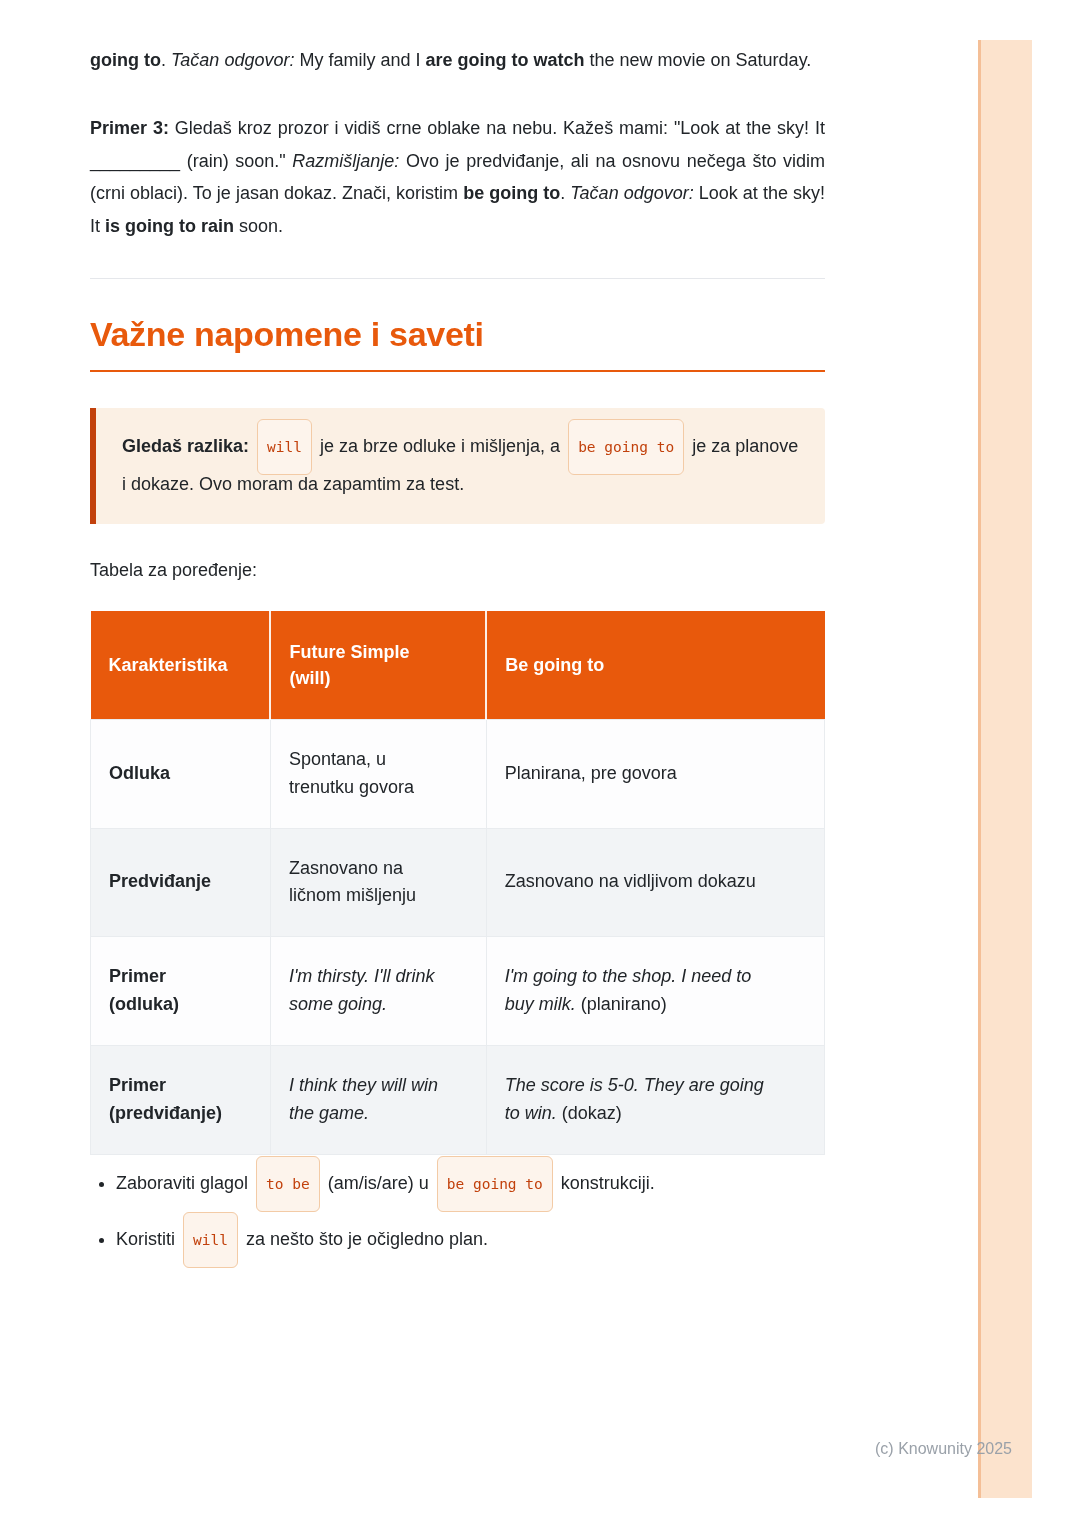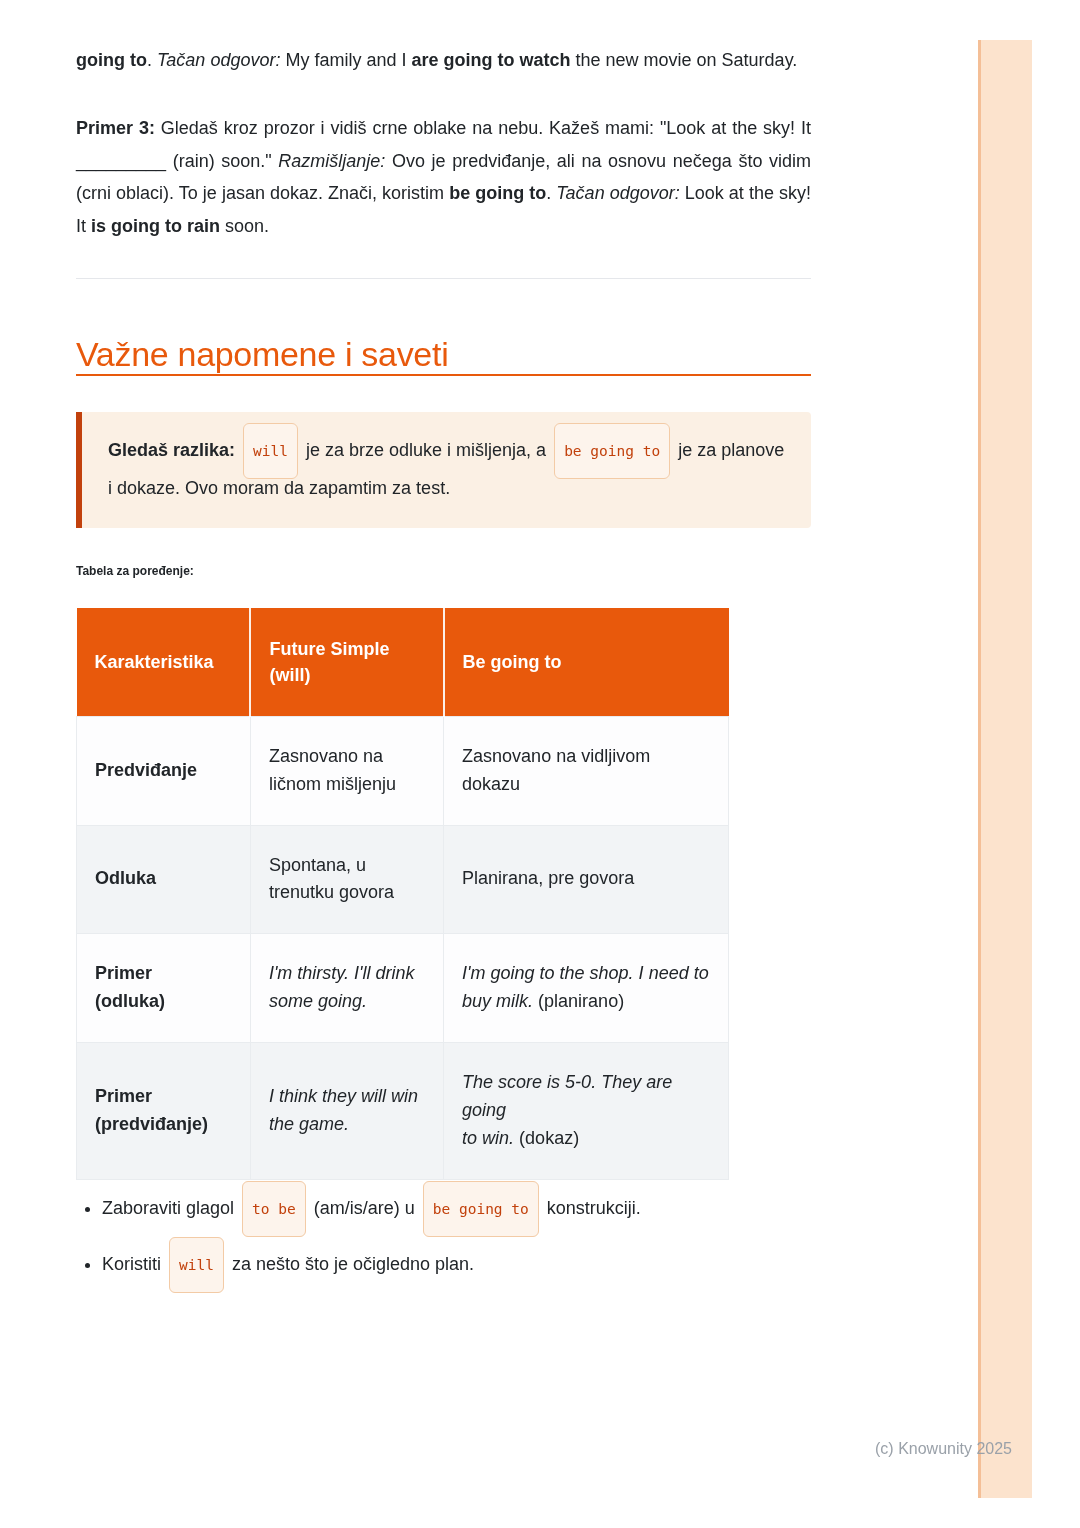--- a/index.html
+++ b/index.html
@@ -19,21 +19,21 @@
     top: 40px;
     width: 54px;
     height: 1458px;
     background: var(--stripe, #fce3cd);
     border-left: 3px solid var(--stripe-border, #f4bf97);
     z-index: 0;
   }
 
   .content {
     position: absolute;
-    left: 76px;
+    left: 90px;
     top: 0;
     width: 735px;
     padding-top: 44px;
     z-index: 1;
   }
 
   .p { font-size: 18px; line-height: 1.8; text-align: justify; }
   .b { font-weight: 700; }
   .i { font-style: italic; }
   .code {
@@ -50,46 +50,47 @@
 
   .para2 { margin-top: 36px; }
 
   .divider {
     margin-top: 36px;
     border: 0;
     border-top: 1px solid #e5e7eb;
   }
 
   .section-title {
-    margin-top: 56px;
+    margin-top: 36px;
     font-size: 34px;
-    font-weight: 400;
+    font-weight: 700;
     color: var(--accent, #e8590c);
+    padding-bottom: 16px;
     border-bottom: 2px solid var(--accent, #e8590c);
     letter-spacing: -0.3px;
   }
 
   .callout {
     margin-top: 36px;
     background: var(--callout-bg, #fbf0e4);
     border-left: 6px solid var(--callout-border, #c2410c);
     border-radius: 0 4px 4px 0;
     padding: 20px 26px;
   }
   .callout .p { text-align: left; line-height: 2.1; }
 
   .sub-label {
     margin-top: 36px;
-    font-size: 12px;
-    font-weight: 700;
+    font-size: 18px;
+    font-weight: 400;
   }
 
   .cmp-table {
     margin-top: 30px;
-    width: 653px;
+    width: 735px;
     border-collapse: collapse;
     font-size: 18px;
   }
   .cmp-table col.c1 { width: 180px; }
   .cmp-table col.c2 { width: 216px; }
   .cmp-table col.c3 { width: 339px; }
   .cmp-table th {
     background: var(--accent, #e8590c);
     color: #ffffff;
     font-weight: 700;
@@ -162,28 +163,28 @@
       </colgroup>
     <thead>
       <tr>
         <th><span>Karakteristika</span></th>
         <th><span>Future Simple</span><br><span>(will)</span></th>
         <th><span>Be going to</span></th>
       </tr>
     </thead>
     <tbody>
       <tr>
+        <td><span class="b">Odluka</span></td>
+        <td><span>Spontana, u</span><br><span>trenutku govora</span></td>
+        <td><span>Planirana, pre govora</span></td>
+      </tr>
+      <tr>
         <td><span class="b">Predviđanje</span></td>
         <td><span>Zasnovano na</span><br><span>ličnom mišljenju</span></td>
         <td><span>Zasnovano na vidljivom dokazu</span></td>
-      </tr>
-      <tr>
-        <td><span class="b">Odluka</span></td>
-        <td><span>Spontana, u</span><br><span>trenutku govora</span></td>
-        <td><span>Planirana, pre govora</span></td>
       </tr>
       <tr>
         <td><span class="b">Primer</span><br><span class="b">(odluka)</span></td>
         <td><span class="i">I'm thirsty. I'll drink</span><br><span class="i">some going.</span></td>
         <td><span class="i">I'm going to the shop. I need to</span><br><span class="i">buy milk.</span><span> (planirano)</span></td>
       </tr>
       <tr>
         <td><span class="b">Primer</span><br><span class="b">(predviđanje)</span></td>
         <td><span class="i">I think they will win</span><br><span class="i">the game.</span></td>
         <td><span class="i">The score is 5-0. They are going</span><br><span class="i">to win.</span><span> (dokaz)</span></td>

